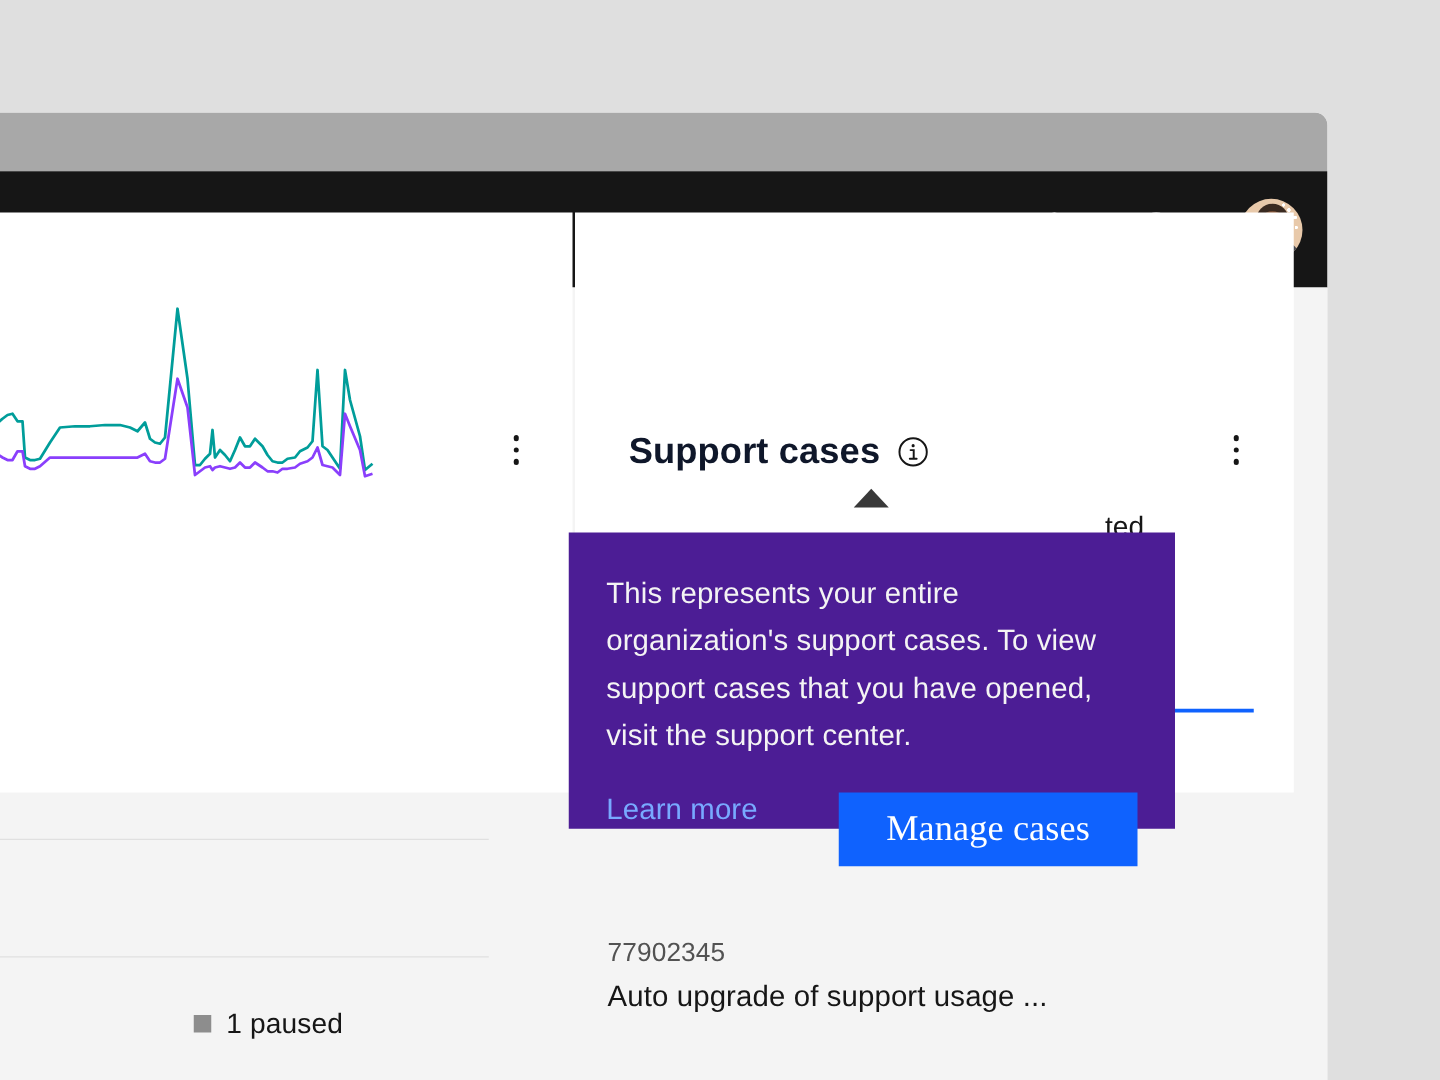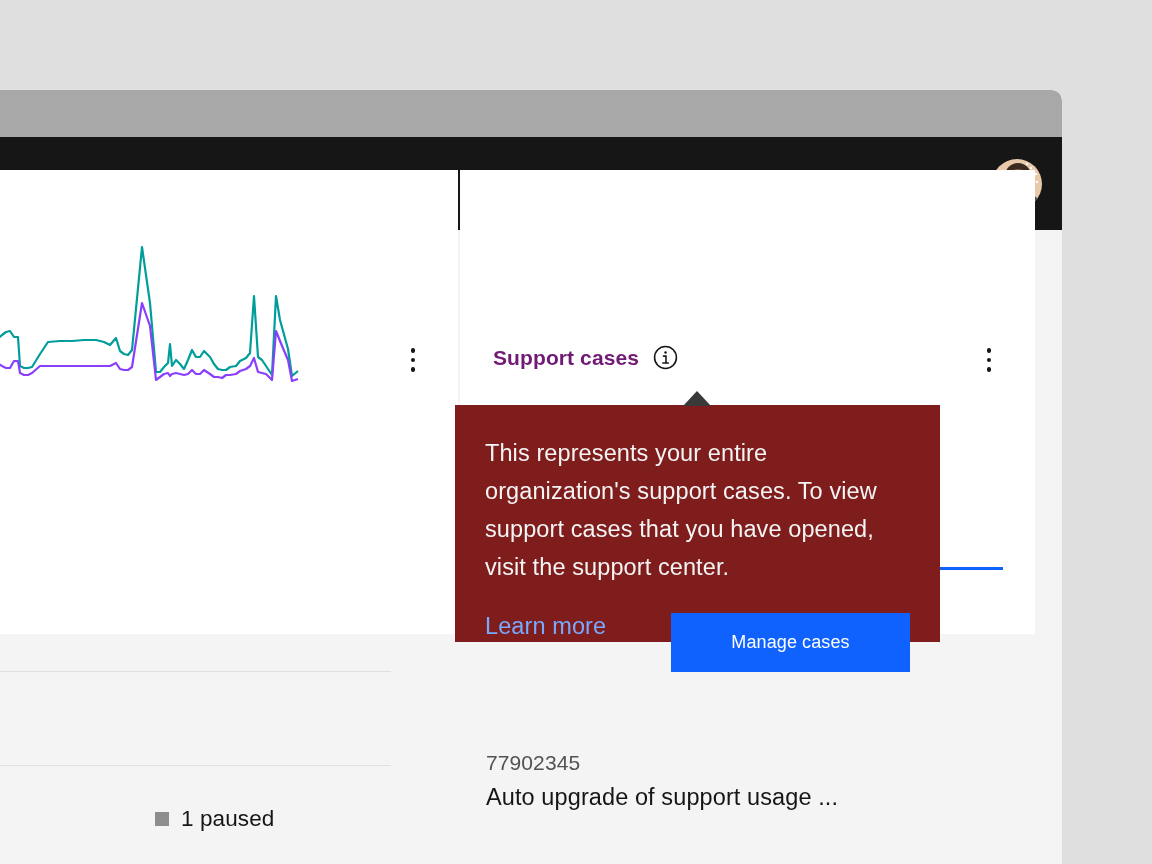--- a/index.html
+++ b/index.html
@@ -187,24 +187,25 @@
 
   
   #support-title-row {
     position: absolute;
     left: 493px; top: 345px;
     display: flex;
     align-items: center;
     gap: 14px;
   }
   #support-title {
-    font-size: 21px;
+    font-size: 29px;
     font-weight: 700;
-    color: #701a75;
-    letter-spacing: .1px;
+    color: #0f172a;
+    letter-spacing: .1px;
+    margin-left: 10px;
   }
   #support-info-icon {
     width: 25px; height: 25px;
     cursor: pointer;
     display: block;
   }
 
   
   #updated-text {
     position: absolute;
@@ -237,23 +238,23 @@
     color: #161616;
     line-height: 38px;
     letter-spacing: .1px;
     cursor: pointer;
   }
   .case-entry { margin-bottom: 13px; margin-top: 36px; }
 
   
   #support-tooltip {
     position: absolute;
-    left: 455px; top: 405px;
+    left: 455px; top: 426px;
     width: 485px; height: 237px;
-    background: #7f1d1d;
+    background: #4c1d95;
     z-index: 50;
   }
   #tooltip-arrow {
     position: absolute;
     left: 683px; top: 391px;
     width: 0; height: 0;
     border-left: 14px solid transparent;
     border-right: 14px solid transparent;
     border-bottom: 15px solid #393939;
     z-index: 51;
@@ -279,22 +280,22 @@
     color: #78a9ff;
     text-decoration: none;
     letter-spacing: .1px;
     cursor: pointer;
   }
   #tooltip-manage-btn {
     width: 239px; height: 59px;
     background: #0f62fe;
     border: none;
     color: #ffffff;
-    font-size: 18px;
-    font-family: Liberation Sans, sans-serif;
+    font-size: 29px;
+    font-family: Liberation Serif, serif;
     letter-spacing: .1px;
     cursor: pointer;
     display: flex;
     align-items: center;
     justify-content: center;
   }
 </style>
 </head>
 <body>
 

